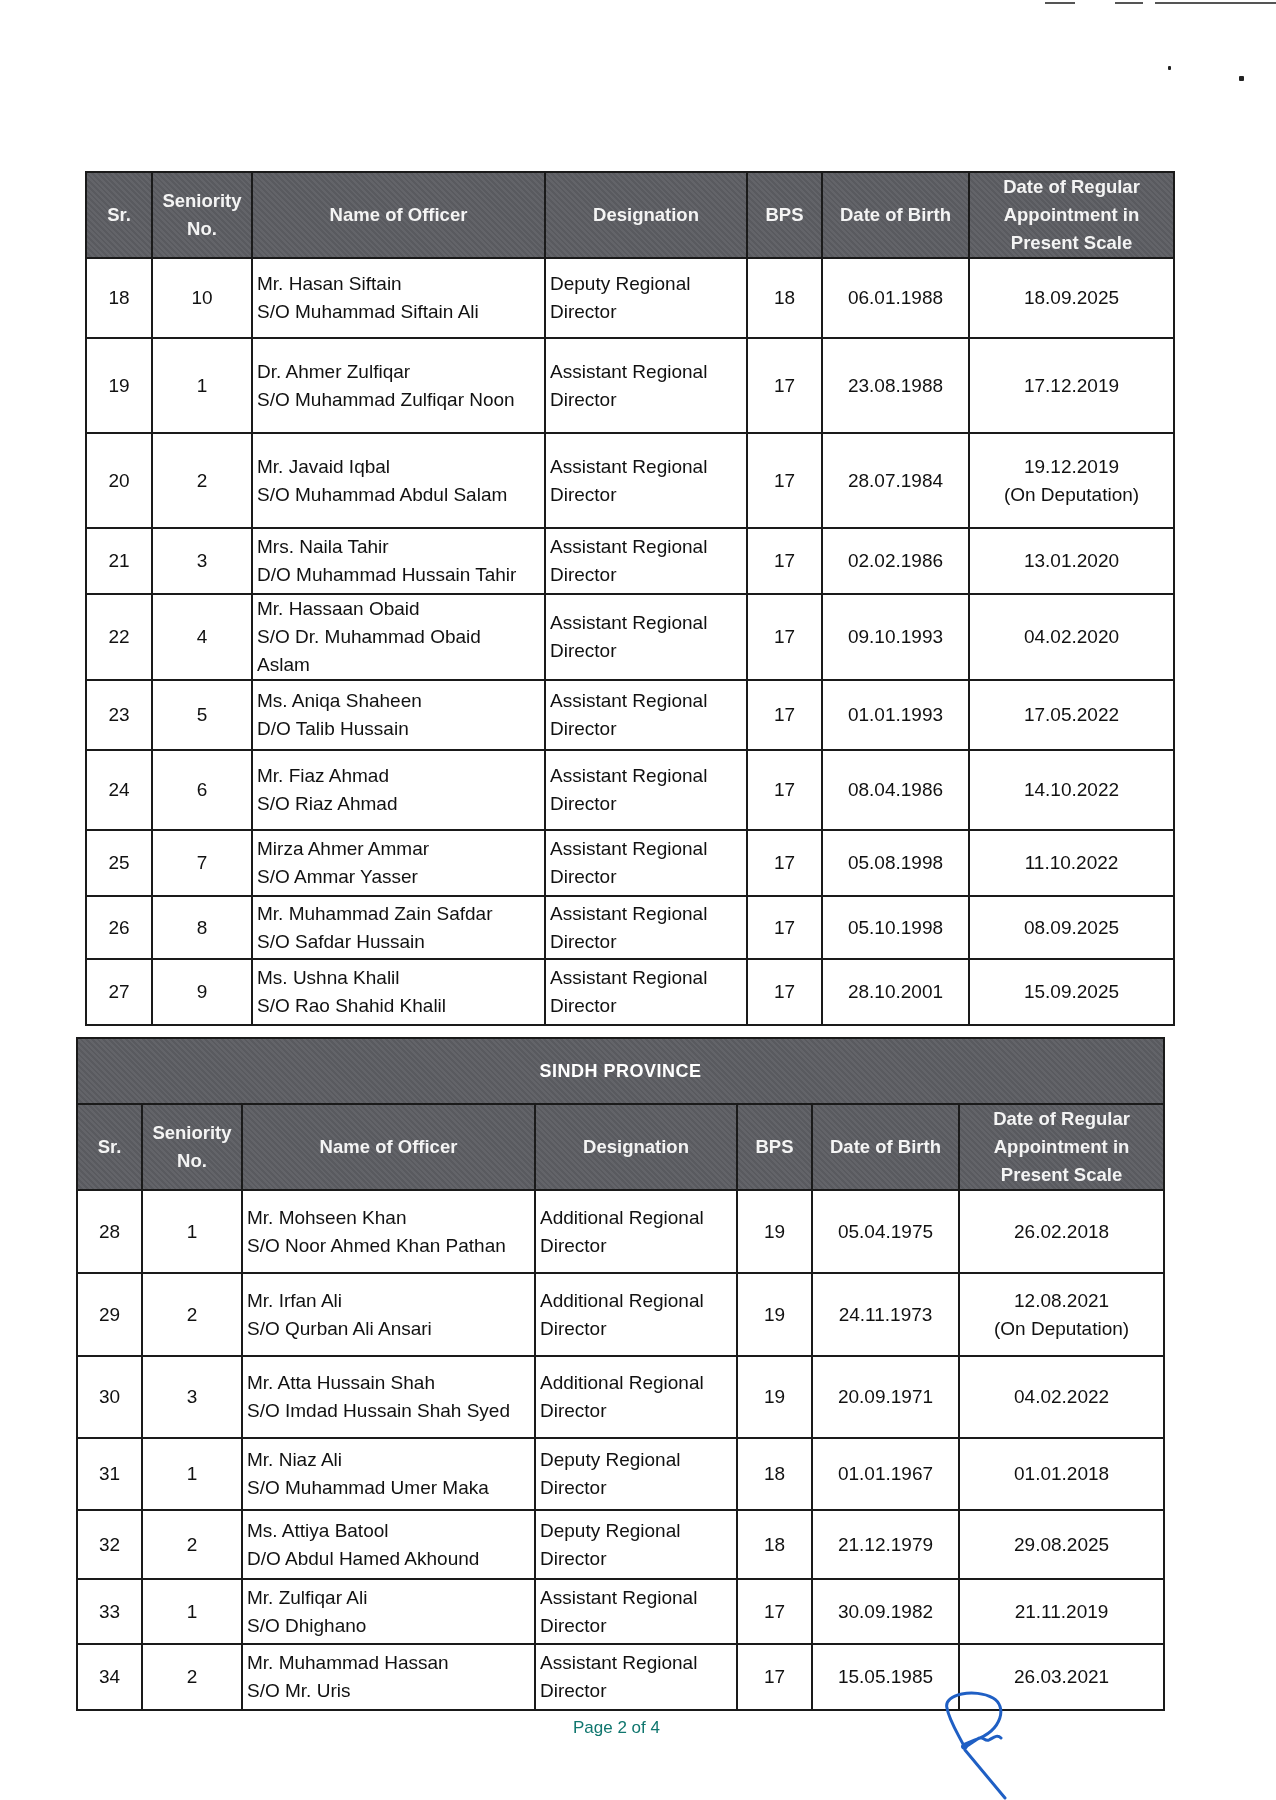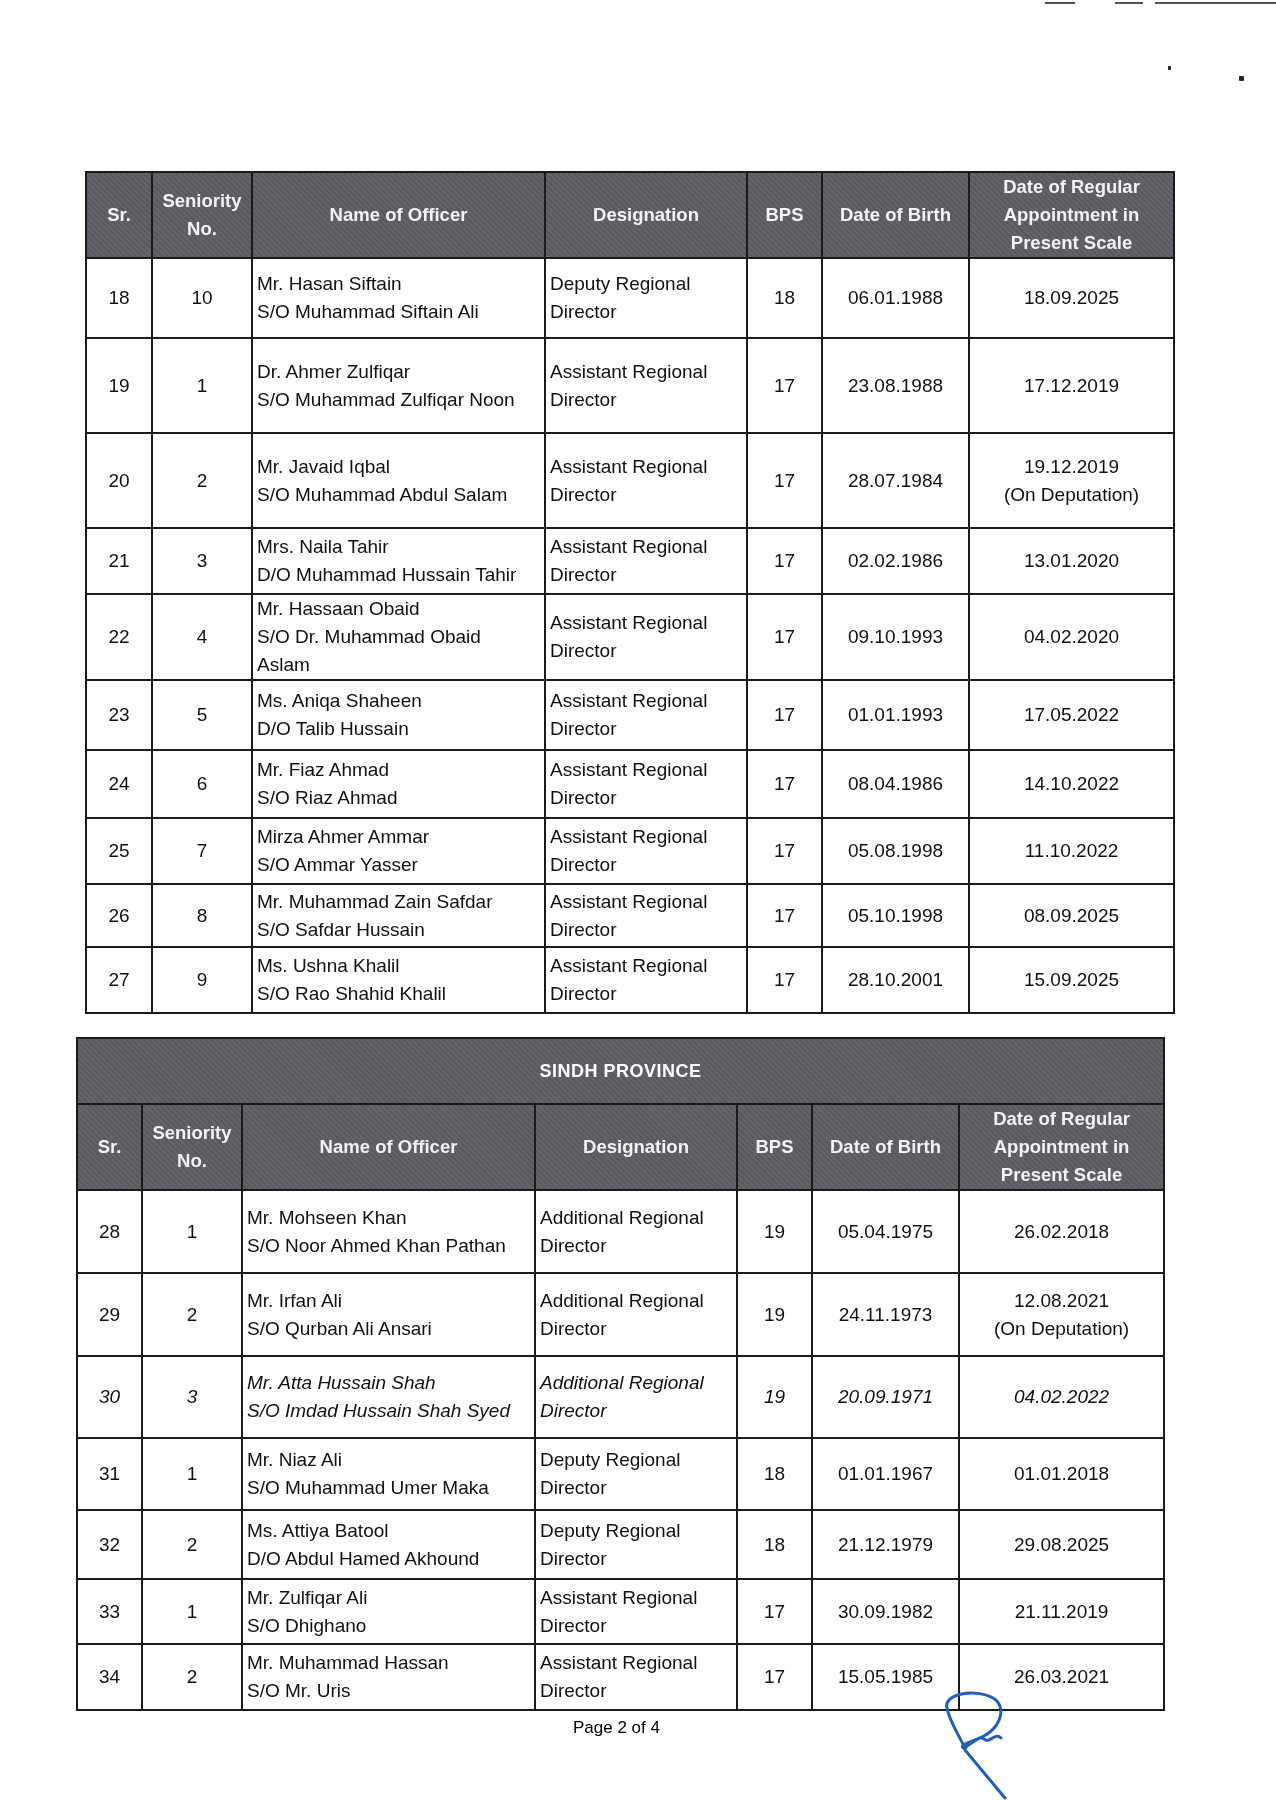--- a/index.html
+++ b/index.html
@@ -23,21 +23,21 @@
   .line { display: block; }
   tr.banner td {
     background: #5d5e63; color: #fff; font-weight: bold; font-size: 18px; text-align: center;
     letter-spacing: 0.5px;
     background-image: repeating-linear-gradient(45deg, rgba(255,255,255,0.04) 0 2px, rgba(0,0,0,0.04) 2px 4px);
   }
 
   #t1 { left: 85px; top: 171px; width: 1088px; }
   #t2 { left: 76px; top: 1037px; width: 1087px; }
 
-  .footer { position: absolute; left: 573px; top: 1718px; font-size: 17px; color: #000000; }
+  .footer { position: absolute; left: 573px; top: 1718px; font-size: 17px; color: #0f766e; }
   .signature { position: absolute; left: 935px; top: 1690px; width: 100px; height: 110px; }
 </style>
 </head>
 <body>
 
 <div class="top-rule" style="left:1045px;width:30px;"></div>
 <div class="top-rule" style="left:1115px;width:28px;"></div>
 <div class="top-rule" style="left:1155px;width:121px;"></div>
 <div class="speck" style="left:1168px;top:66px;width:3px;height:4px;"></div>
 <div class="speck" style="left:1239px;top:76px;width:5px;height:5px;"></div>
@@ -178,21 +178,21 @@
         <td class="l">
           <span class="line">Assistant Regional</span>
           <span class="line">Director</span>
         </td>
         <td class="c">17</td>
         <td class="c">01.01.1993</td>
         <td class="c">
           <span class="line">17.05.2022</span>
         </td>
       </tr>
-      <tr style="height: 68px; padding-left: 20px;">
+      <tr style="height: 80px; padding-left: 20px;">
         <td class="c">24</td>
         <td class="c">6</td>
         <td class="l">
           <span class="line">Mr. Fiaz Ahmad</span>
           <span class="line">S/O Riaz Ahmad</span>
         </td>
         <td class="l">
           <span class="line">Assistant Regional</span>
           <span class="line">Director</span>
         </td>
@@ -326,21 +326,21 @@
           <span class="line">Additional Regional</span>
           <span class="line">Director</span>
         </td>
         <td class="c">19</td>
         <td class="c">24.11.1973</td>
         <td class="c">
           <span class="line">12.08.2021</span>
           <span class="line">(On Deputation)</span>
         </td>
       </tr>
-      <tr style="height: 82px; font-style: italic;">
+      <tr style="height: 82px;">
         <td class="c">30</td>
         <td class="c">3</td>
         <td class="l">
           <span class="line">Mr. Atta Hussain Shah</span>
           <span class="line">S/O Imdad Hussain Shah Syed</span>
         </td>
         <td class="l">
           <span class="line">Additional Regional</span>
           <span class="line">Director</span>
         </td>

